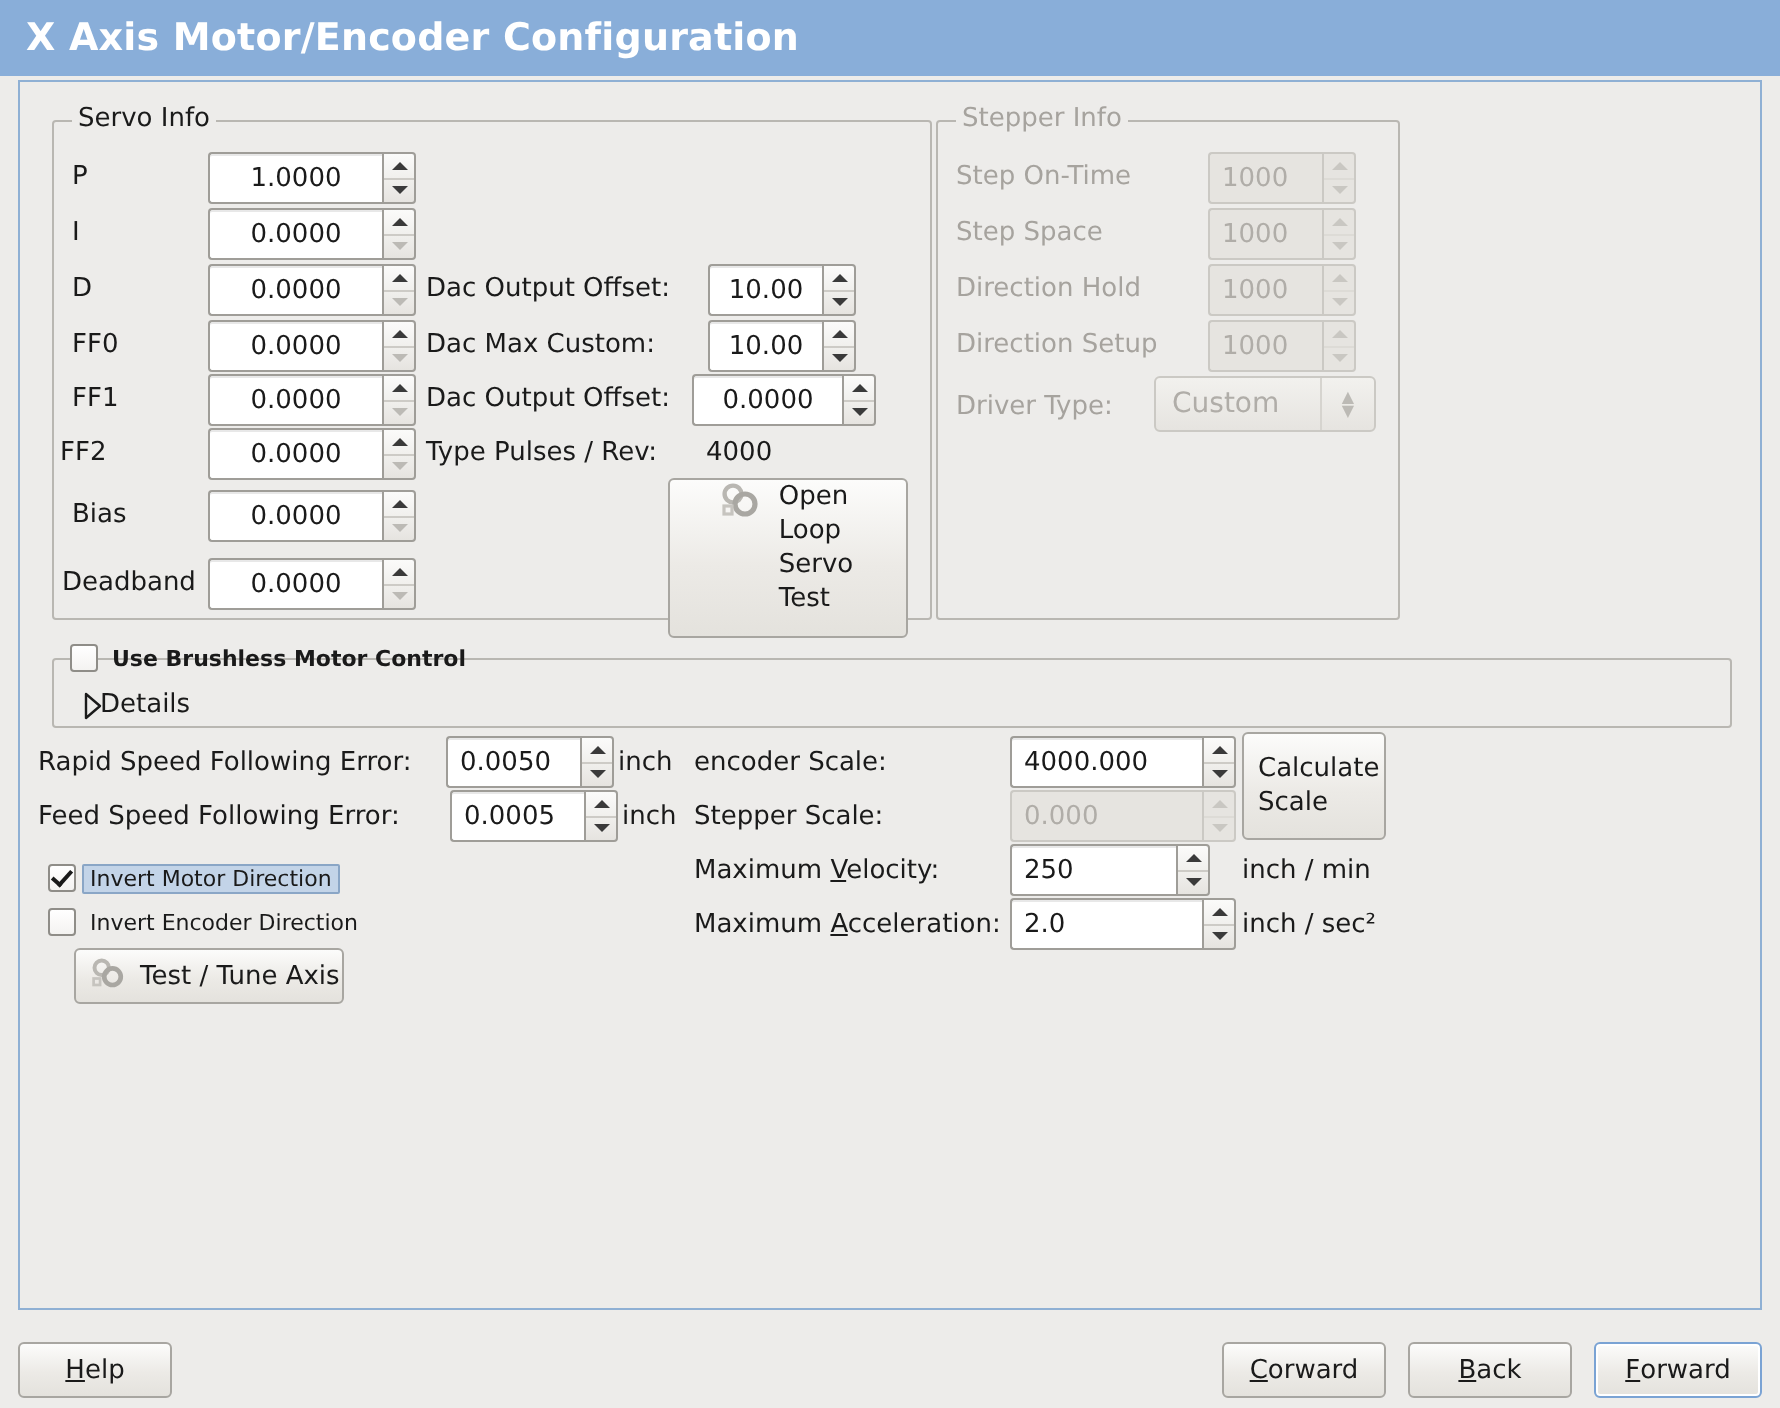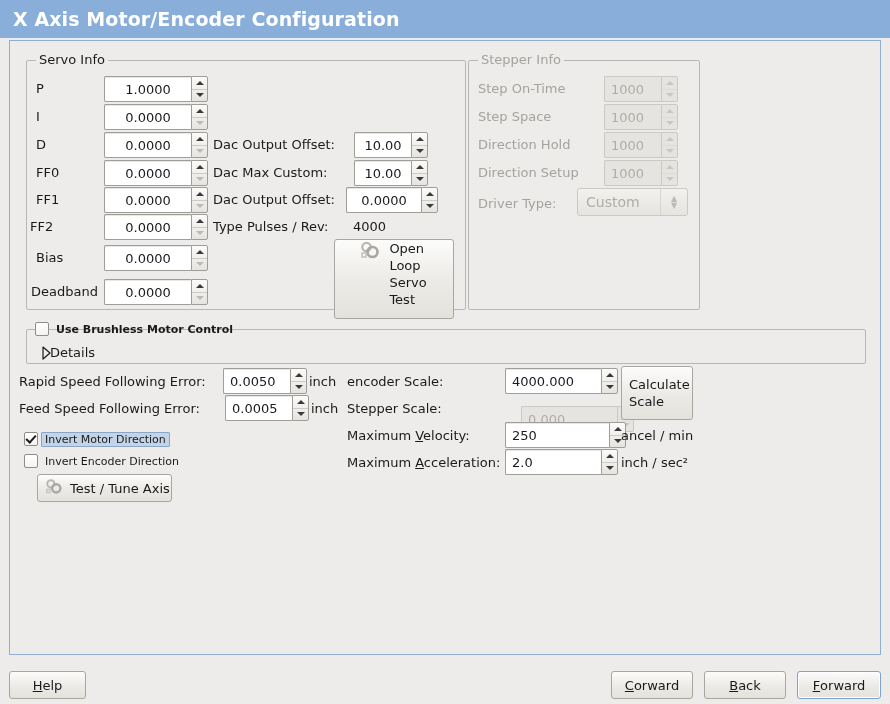--- a/index.html
+++ b/index.html
@@ -562,52 +562,52 @@
       <div class="arr up">
           <i></i>
         </div>
       <div class="arr down sep">
           <i></i>
         </div>
     </div>
   </div>
 
   <div class="lbl" style="left:337px; top:360px;">Stepper Scale:</div>
-  <div class="spin disabled" style="left:495px; top:365px; width:113px;margin-left:16px;">
+  <div class="spin disabled" style="left:495px; top:354px; width:113px;">
     <div class="entry left">0.000</div>
     <div class="btns">
       <div class="arr up">
           <i></i>
         </div>
       <div class="arr down sep">
           <i></i>
         </div>
     </div>
   </div>
 
   <div class="btn btn-multiline" style="left:611px; top:325px; width:72px; height:54px; padding-left:7px;">
     <span>Calculate</span>
     <span>Scale</span>
   </div>
 
   <div class="lbl" style="left:337px; top:387px;">
     <span>Maximum </span><span class="mn">V</span><span>elocity:</span>
   </div>
-  <div class="spin" style="left:495px; top:381px; width:121px;">
+  <div class="spin" style="left:495px; top:381px; width:100px;">
     <div class="entry left">250</div>
     <div class="btns">
       <div class="arr up">
           <i></i>
         </div>
       <div class="arr down sep">
           <i></i>
         </div>
     </div>
   </div>
-  <div class="lbl" style="left:611px; top:387px;">ancel / min</div>
+  <div class="lbl" style="left:611px; top:387px;">inch / min</div>
 
   <div class="lbl" style="left:337px; top:414px;">
     <span>Maximum </span><span class="mn">A</span><span>cceleration:</span>
   </div>
   <div class="spin" style="left:495px; top:408px; width:113px;text-align:center;">
     <div class="entry left">2.0</div>
     <div class="btns">
       <div class="arr up">
           <i></i>
         </div>

